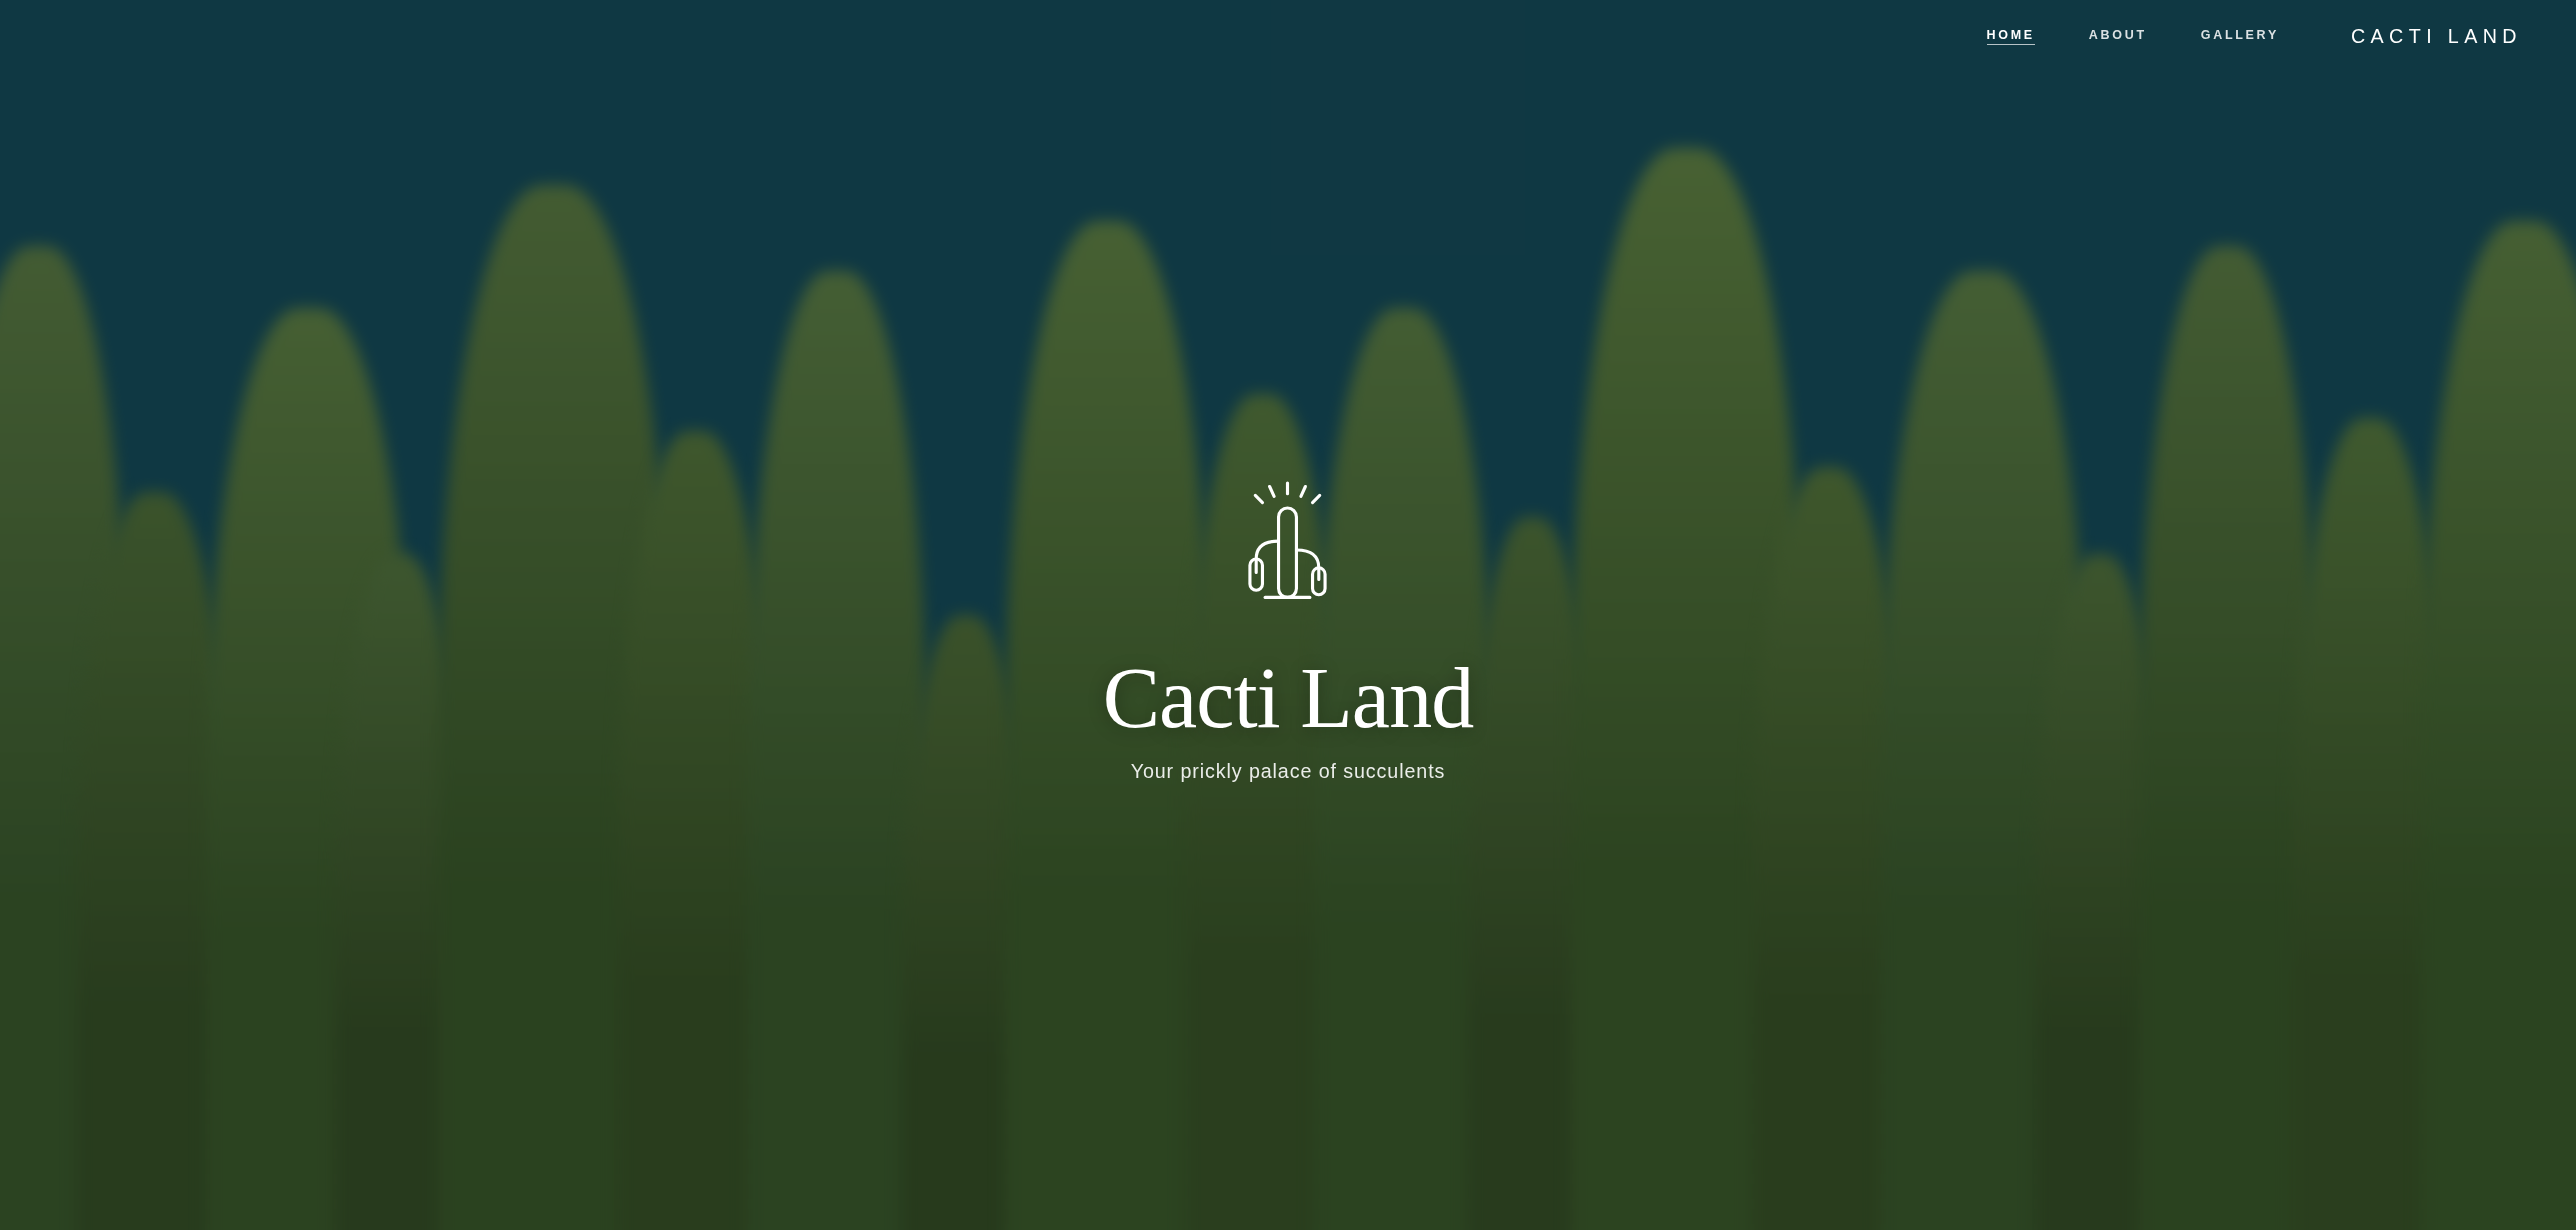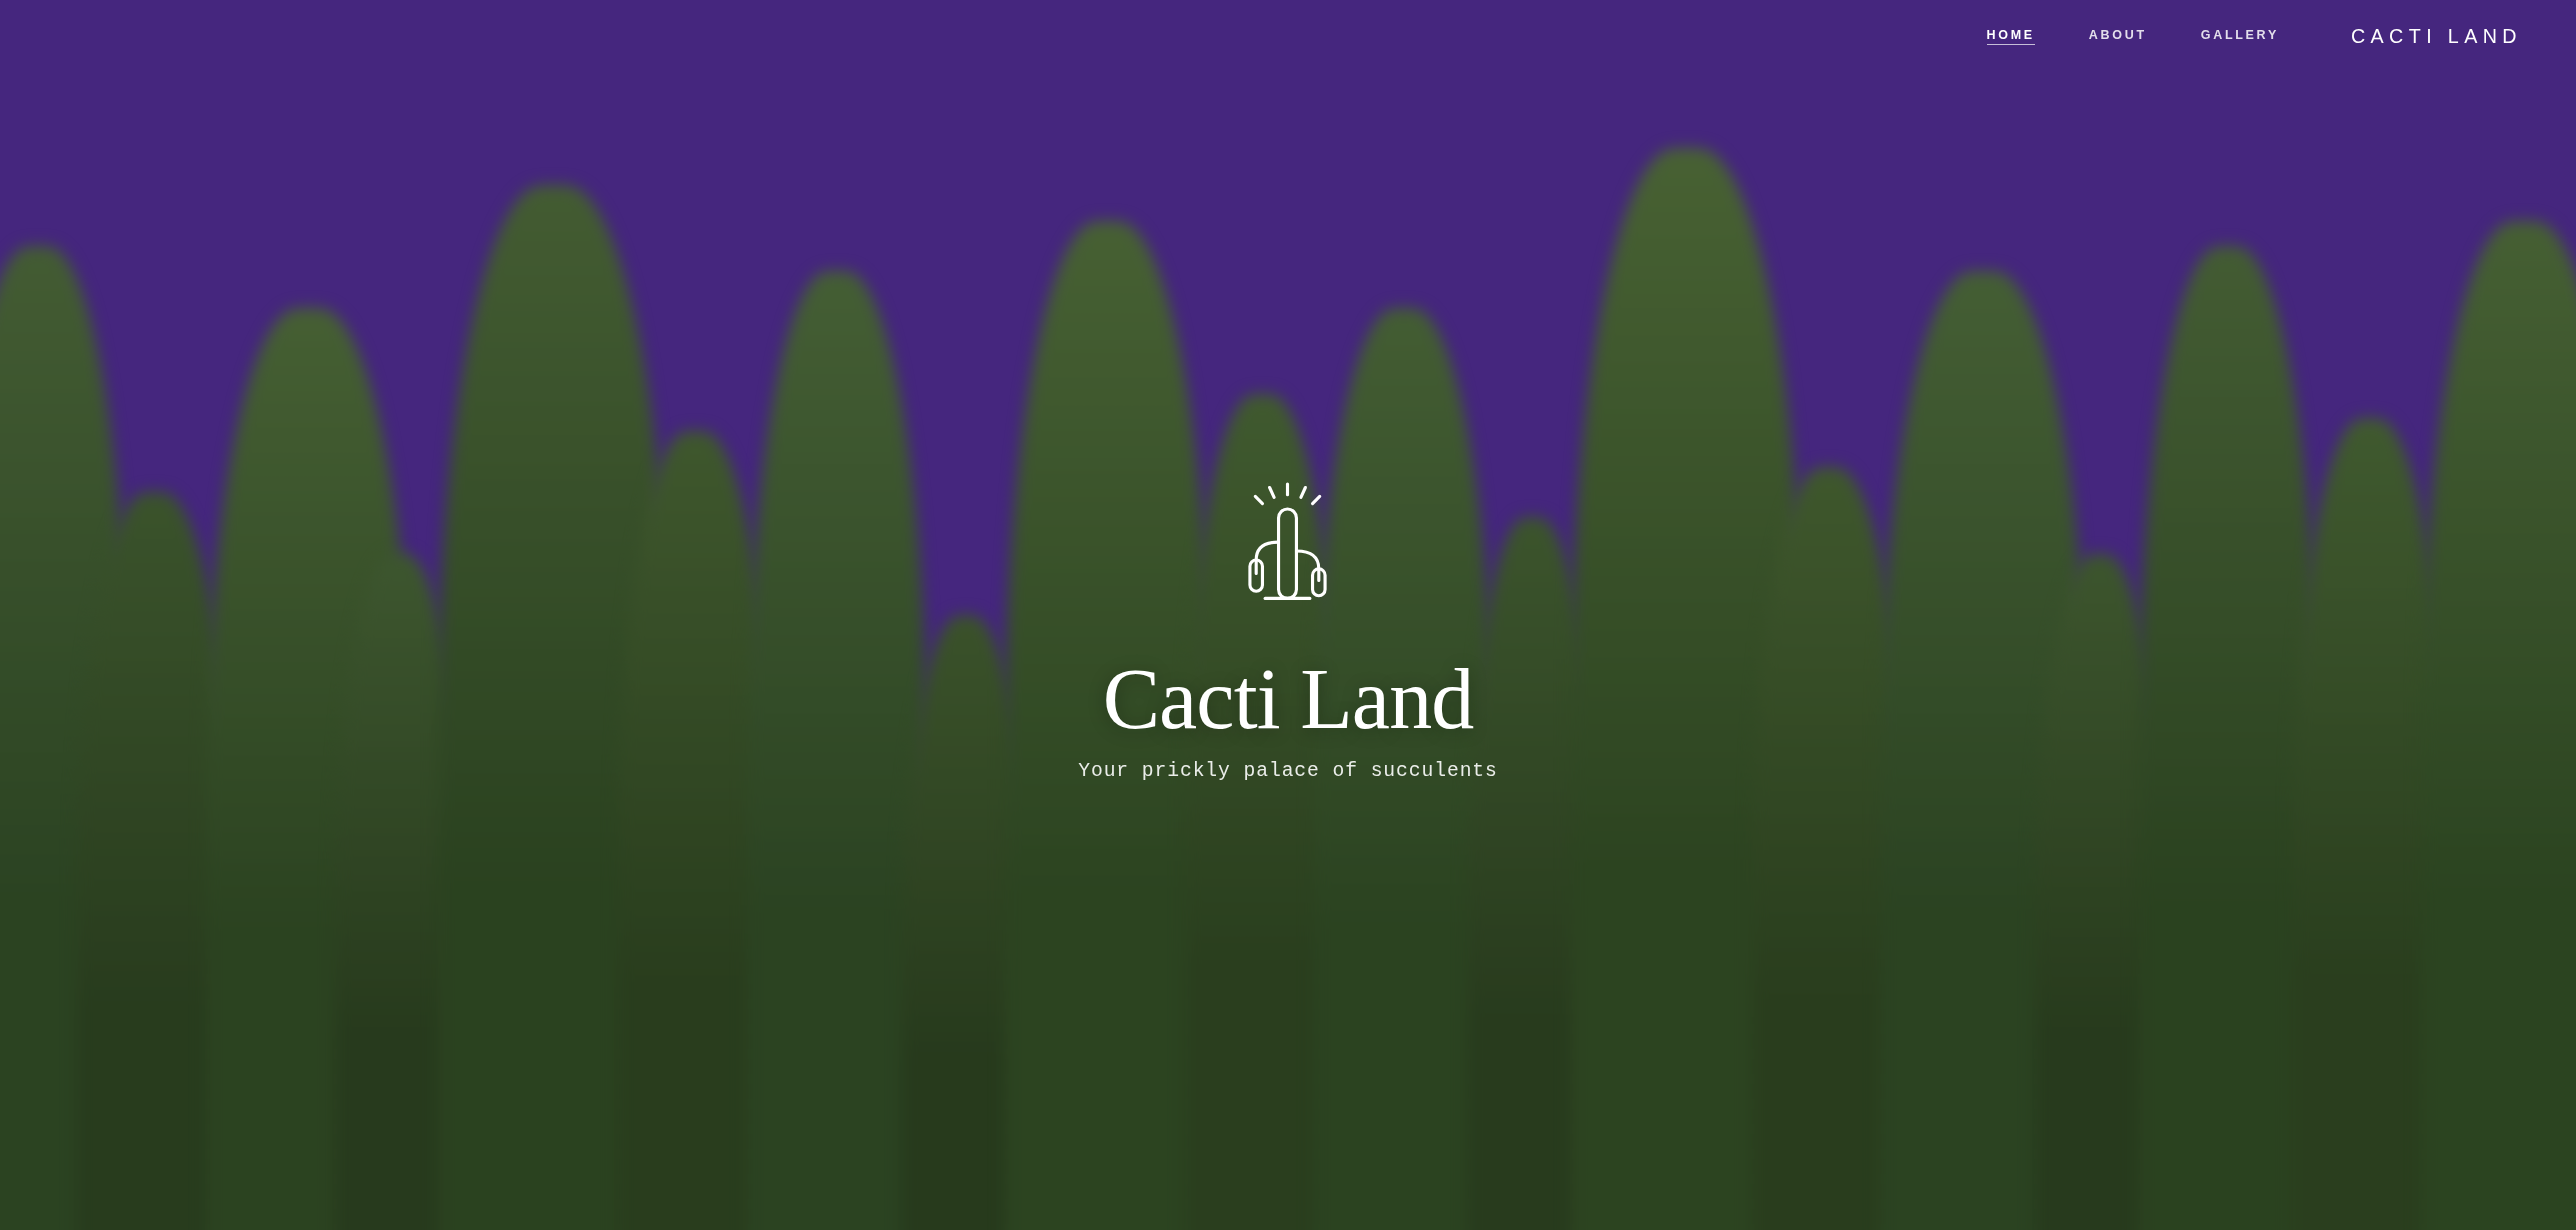--- a/index.html
+++ b/index.html
@@ -12,21 +12,21 @@
       width: 100%;
       height: 100vh;
       overflow: hidden;
       font-family: 'Georgia', serif;
     }
 
     .hero {
       position: relative;
       width: 100%;
       height: 100vh;
-      background-color: #6d28d9;
+      background-color: #0c4a6e;
       overflow: hidden;
       display: flex;
       flex-direction: column;
       align-items: center;
       justify-content: center;
     }
 
     
     .cactus-bg {
       position: absolute;
@@ -175,21 +175,21 @@
       text-shadow: 0 1.8px 18px rgba(0,0,0,0.3);
       
       letter-spacing: -0.9px;
     }
 
     .brand-subtitle {
       font-size: 19.7px;
       font-weight: 300;
       color: rgba(255,255,255,0.9);
       letter-spacing: 0.9px;
-      font-family: Liberation Mono, monospace;
+      font-family: Liberation Sans, sans-serif;
       font-style: normal;
     }
   </style>
 </head>
 <body>
 
 <div class="hero">
 
   <div class="cactus-bg">
     <div class="cactus-col cc1"></div>

